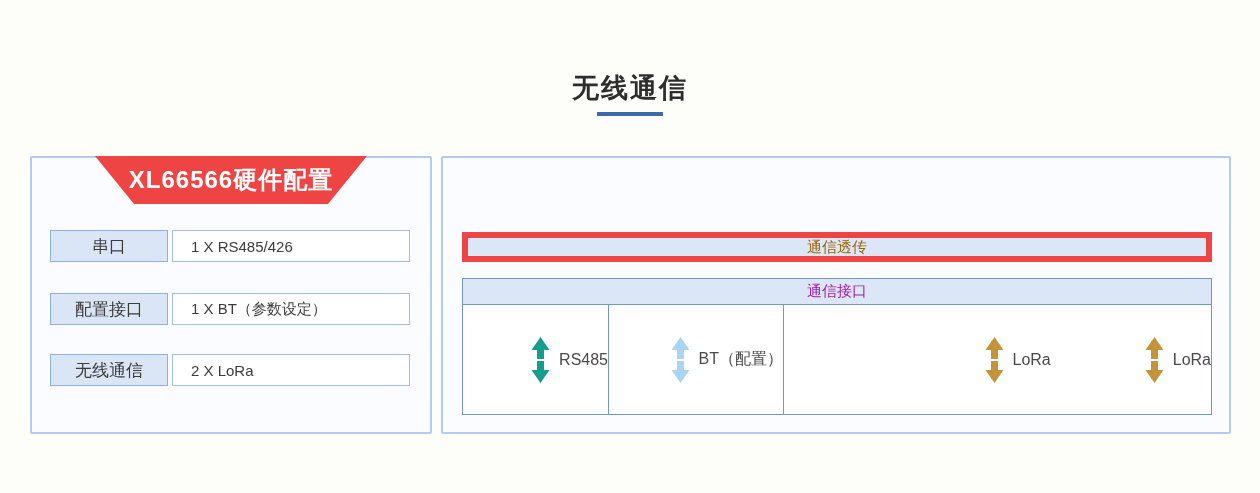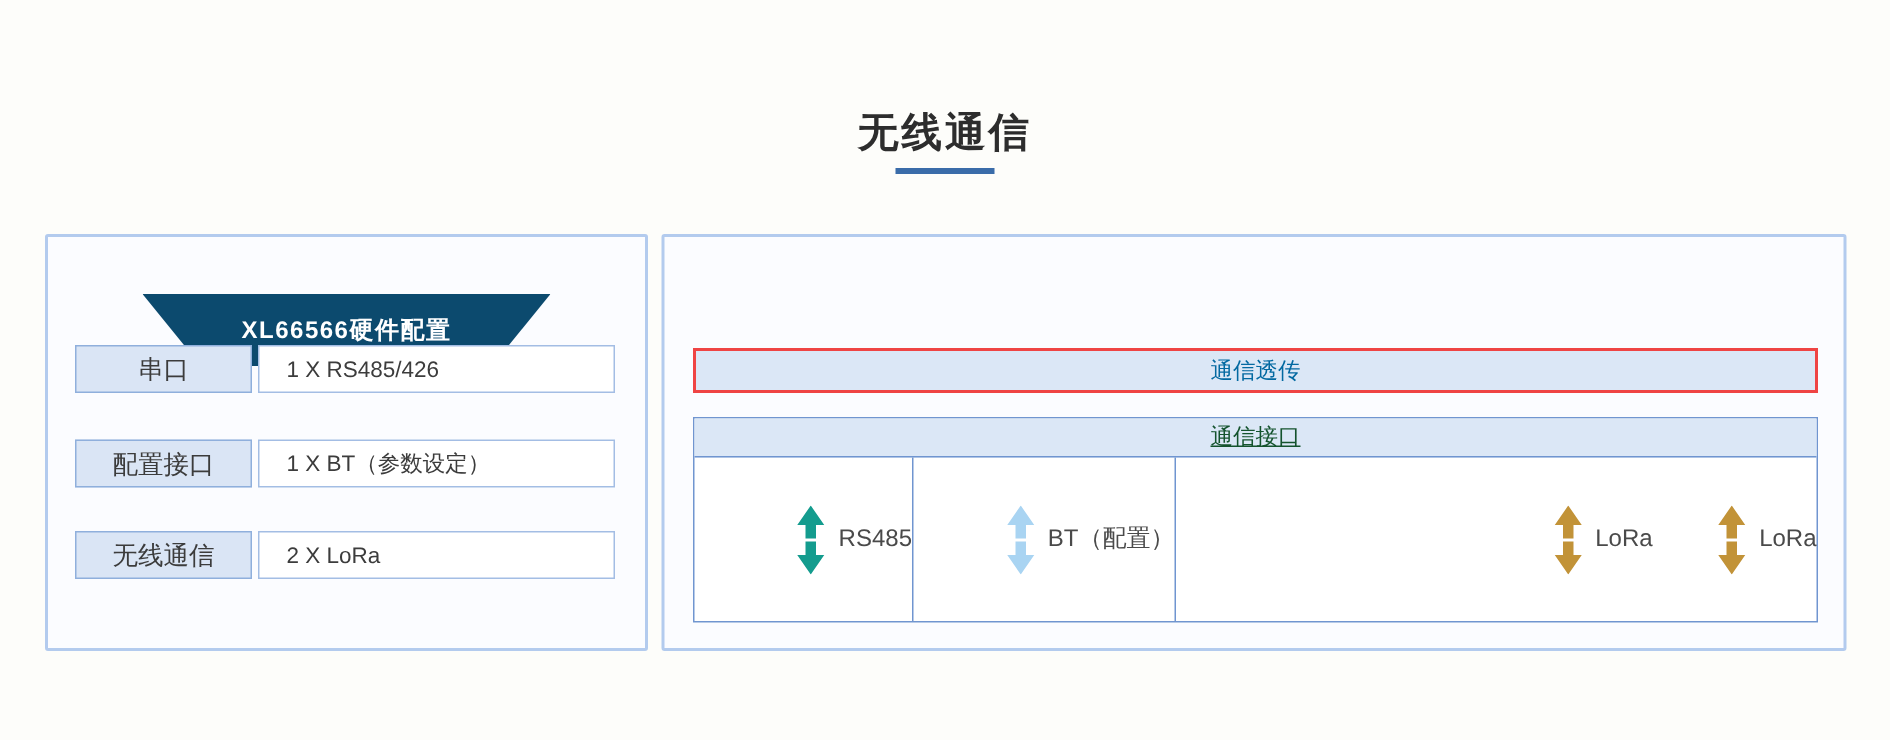--- a/index.html
+++ b/index.html
@@ -21,64 +21,64 @@
   }
   
   .panel{
     position:absolute;top:156px;height:278px;box-sizing:border-box;
     background:#fbfcff;border:2px solid #b3cbee;border-radius:2px;
   }
   .panel-left{left:30px;width:402px;}
   .panel-right{left:441px;width:790px;}
   .trapezoid{
     position:absolute;top:-2px;height:48px;width:272px;left:50%;margin-left:-136px;
-    background:#0c4a6e;
+    background:#ef4444;
     clip-path:polygon(0 0,100% 0,calc(100% - 39px) 100%,39px 100%);
     display:flex;align-items:center;justify-content:center;
-    color:#ffffff;font-size:16px;font-weight:bold;letter-spacing:1px;margin-top:40px;
+    color:#ffffff;font-size:24px;font-weight:bold;letter-spacing:1px;
   }
   
   .hw-row{position:absolute;left:18px;display:flex;align-items:stretch;}
   .hw-row.r0{top:72px;} .hw-row.r1{top:135px;} .hw-row.r2{top:196px;}
   .hw-label{
     width:118px;height:32px;box-sizing:border-box;
     background:#dae5f5;border:1px solid #8fafdc;
     display:flex;align-items:center;justify-content:center;
     font-size:17px;color:#3c3c3c;
   }
   .hw-value{
     width:238px;height:32px;box-sizing:border-box;margin-left:4px;
     background:#ffffff;border:1px solid #a3bde4;
     display:flex;align-items:center;
     padding-left:18px;font-size:15px;color:#3c3c3c;
   }
   
   .pass-bar{
     position:absolute;left:19px;top:74px;width:750px;height:30px;box-sizing:border-box;
-    background:#dbe7f6;border:2px solid #ef4444;
+    background:#dbe7f6;border:6px solid #ef4444;
     display:flex;align-items:center;justify-content:center;
-    font-size:15px;color:#0369a1;
+    font-size:15px;color:#a16207;
   }
   .if-table{
     position:absolute;left:19px;top:120px;width:750px;box-sizing:border-box;
     border:1px solid #7095d0;background:#ffffff;
   }
   .if-header{
     height:25px;background:#dbe7f6;border-bottom:1px solid #7095d0;
     display:flex;align-items:center;justify-content:center;
-    font-size:15px;color:#14532d;text-decoration:underline;
+    font-size:15px;color:#a21caf;
   }
   .if-body{display:flex;height:109px;}
   .if-cell{
     display:flex;align-items:center;justify-content:flex-end;gap:9px;
     box-sizing:border-box;
   }
   .if-cell.c0{width:146px;border-right:1px solid #7095d0;}
   .if-cell.c1{width:175px;border-right:1px solid #7095d0;}
-  .if-cell.c2{flex:1;gap:43px;}
+  .if-cell.c2{flex:1;gap:94px;}
   .arrow-group{display:flex;align-items:center;gap:9px;}
   .arrow{width:19px;height:46px;display:block;}
   .if-cell-label{font-size:16px;color:#4a4a4a;}
 </style>
 </head>
 <body>
 
 <div class="page-title">无线通信</div>
 <div class="title-underline"></div>
 

